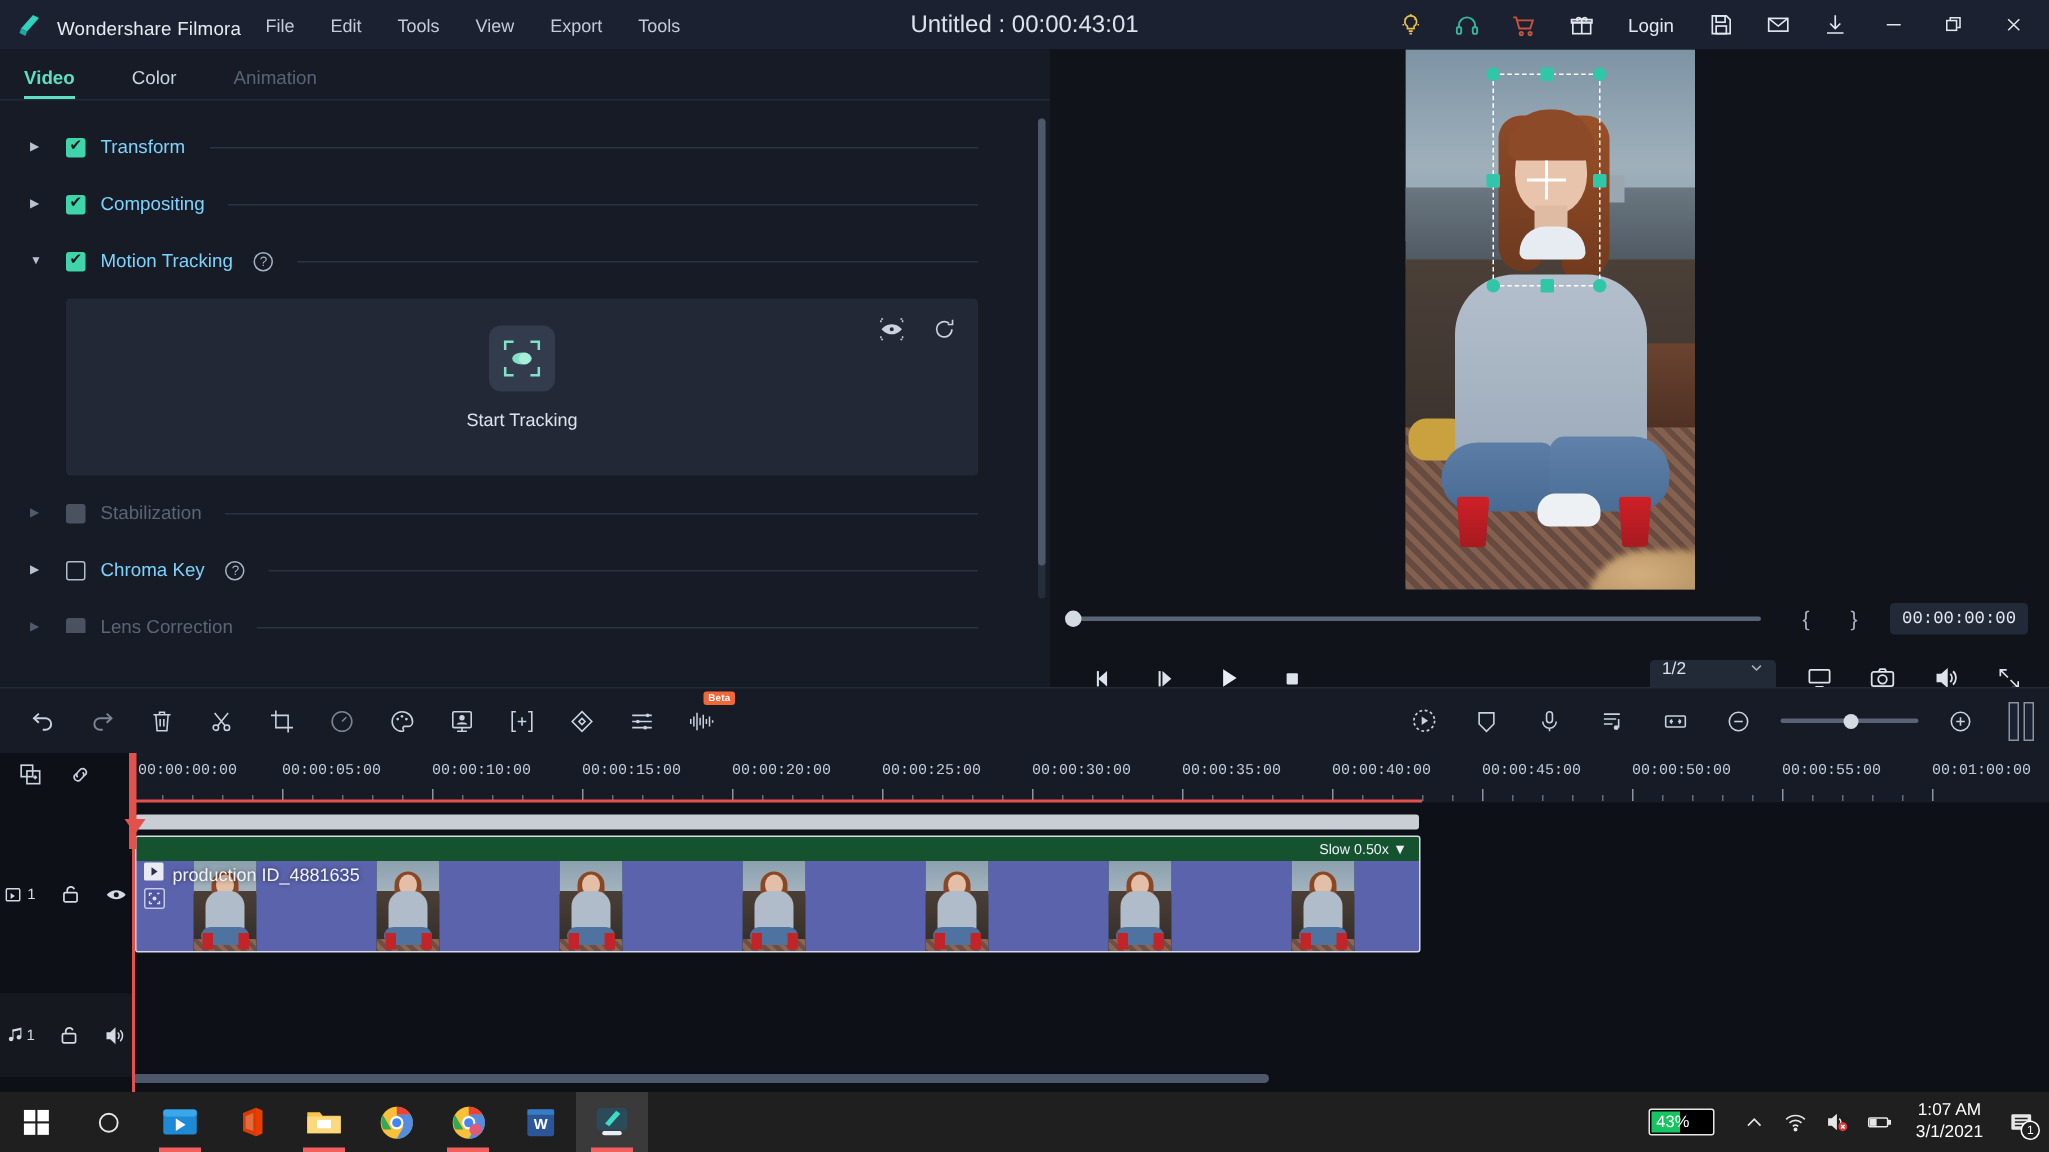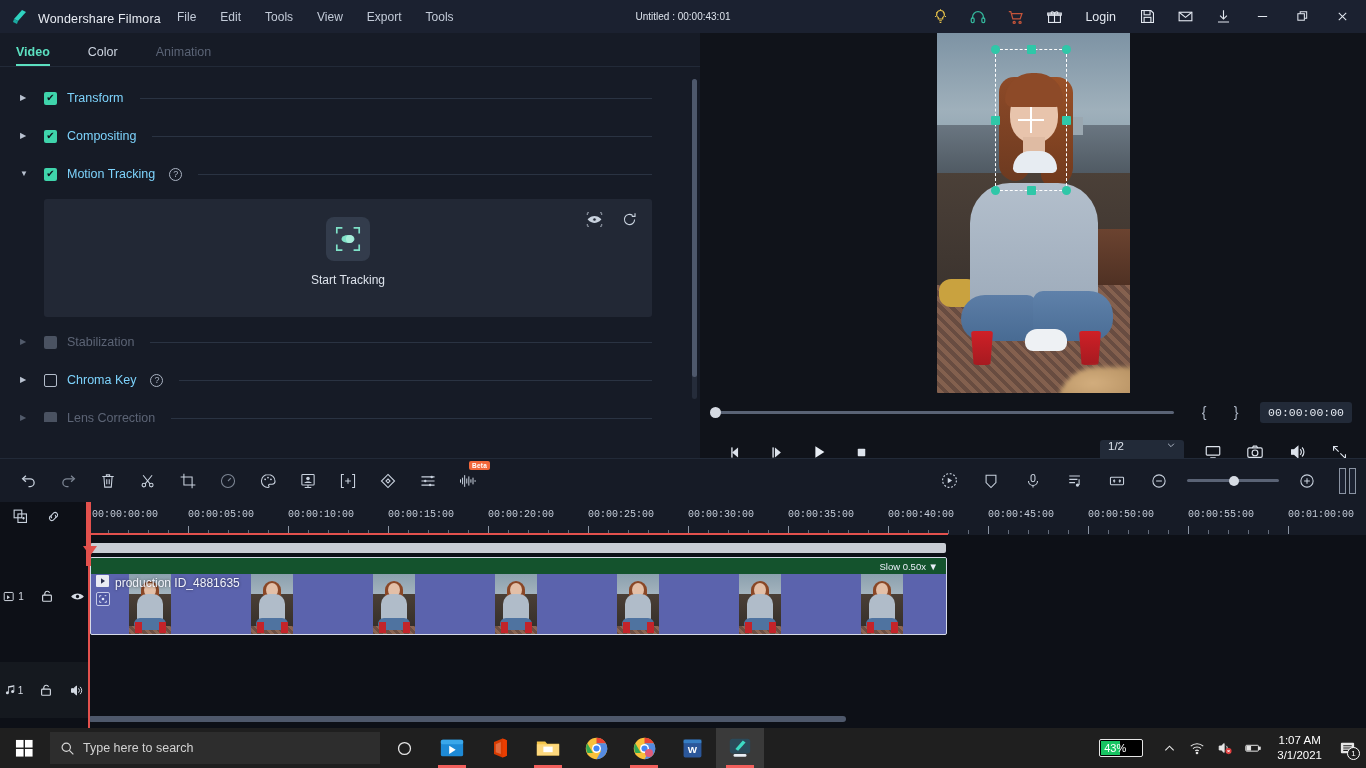--- a/index.html
+++ b/index.html
@@ -22,21 +22,21 @@
     width: 19px; height: 19px; position: relative; margin-right: 9px;
     display: flex; align-items: center; justify-content: center;
   }
   .brand-name { color: #e7ebf2; font-size: 12.5px; letter-spacing: .15px; }
   .menu { display: flex; align-items: center; gap: 0px; }
   .menu-item {
     color: #c3cbd8; font-size: 12px; padding: 6px 12px; cursor: default;
   }
   .doc-title {
     position: absolute; left: 0; right: 0; text-align: center;
-    color: #dde3ec; font-size: 10px; pointer-events: none;
+    color: #dde3ec; font-size: 16px; pointer-events: none;
   }
   .tb-right {
     position: absolute; right: 0; top: 0; height: 33px;
     display: flex; align-items: center; gap: 0px; padding-right: 4px;
   }
   .tb-icon {
     width: 38px; height: 33px; display: flex; align-items: center;
     justify-content: center; cursor: default;
   }
   .tb-login { color: #e3e8f0; font-size: 12.5px; padding: 0 12px; cursor: default; }
@@ -1123,27 +1123,20 @@
 
   <div class="taskbar">
     <div class="start-btn">
       <svg width="19" height="19" viewBox="0 0 20 20">
         <rect x="1" y="1" width="8" height="8" fill="#fff"></rect>
           <rect x="10.5" y="1" width="8" height="8" fill="#fff"></rect>
         <rect x="1" y="10.5" width="8" height="8" fill="#fff"></rect>
           <rect x="10.5" y="10.5" width="8" height="8" fill="#fff"></rect>
       </svg>
     </div>
-    <div class="search-box">
-      <svg width="15" height="15" viewBox="0 0 18 18" fill="none" stroke="#d8d8d8" stroke-width="1.4">
-        <circle cx="7.5" cy="7.5" r="5"></circle>
-          <path d="M11.2 11.2L16 16"></path>
-      </svg>
-      <span class="search-ph">Type here to search</span>
-    </div>
     <div class="cortana">
       <svg width="17" height="17" viewBox="0 0 20 20" fill="none" stroke="#e6e6e6" stroke-width="1.5">
           <circle cx="10" cy="10" r="7"></circle>
         </svg>
     </div>
 
     <div class="tb-apps">
       <div class="tb-app">
         <svg width="26" height="26" viewBox="0 0 28 28">
           <rect x="2" y="5" width="24" height="18" rx="2" fill="#1e8ad6"></rect>

